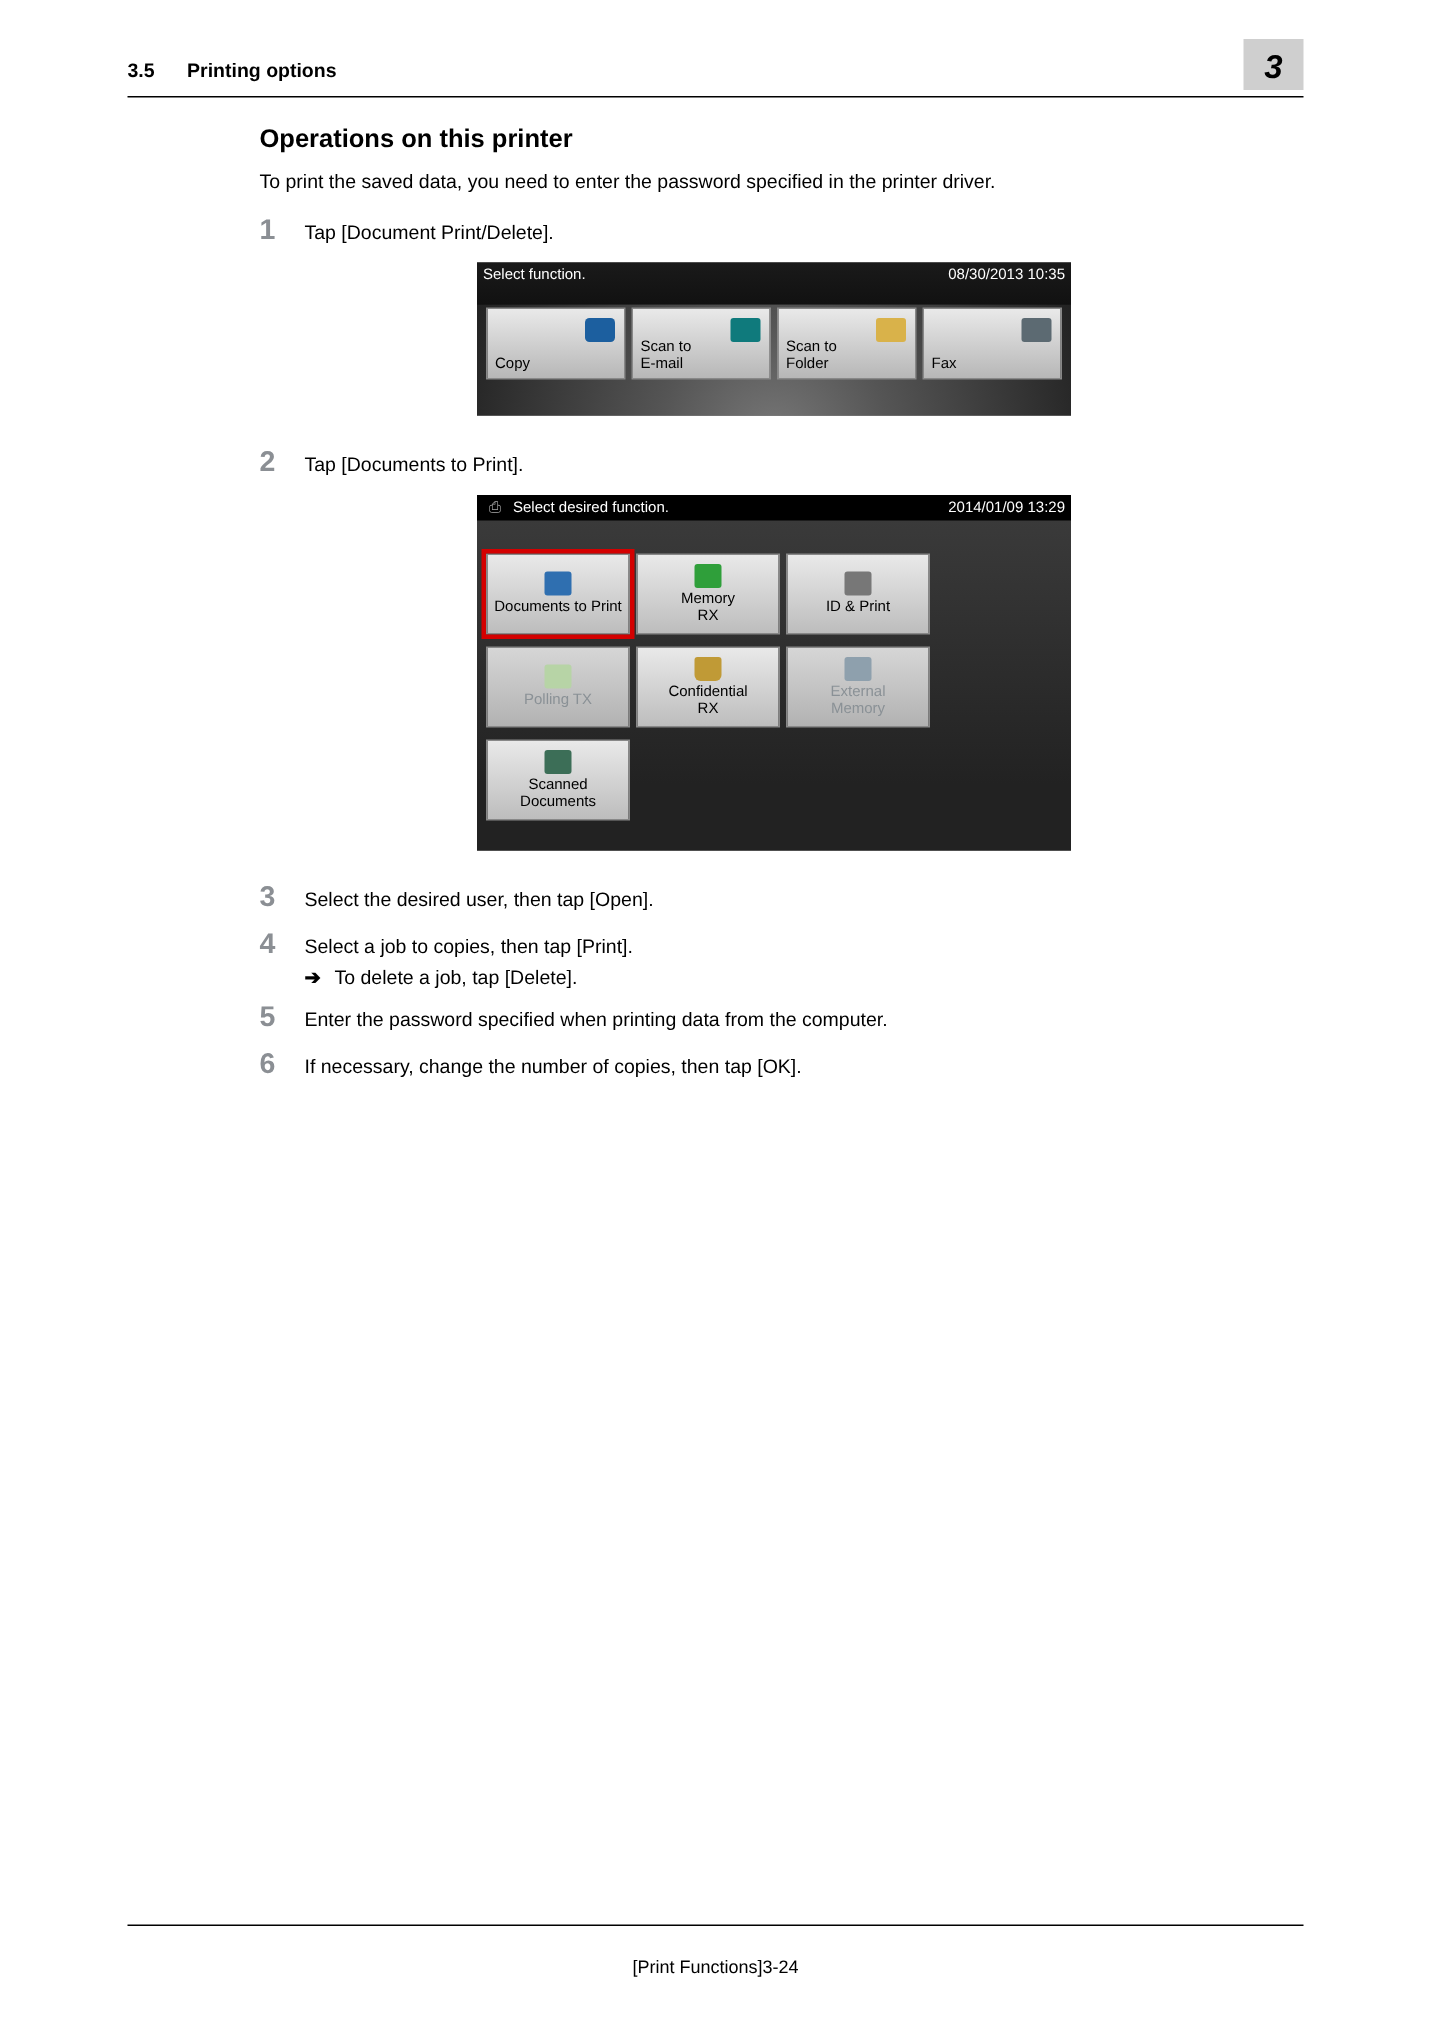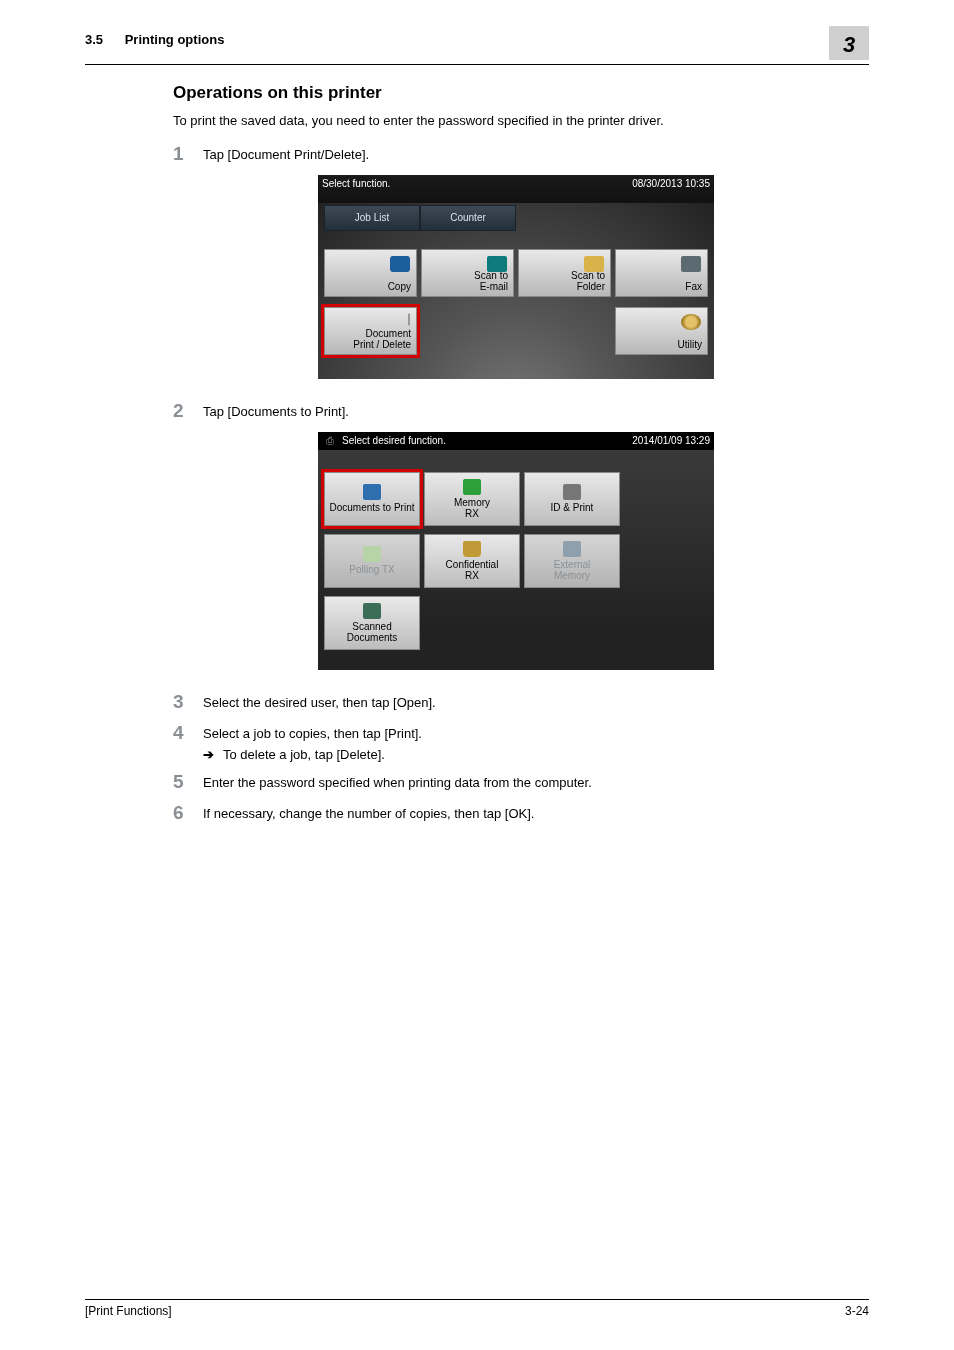--- a/index.html
+++ b/index.html
@@ -9,21 +9,21 @@
     background: #ffffff;
     font-family: Arial, Helvetica, sans-serif;
     color: #000000;
     position: relative;
   }
   .page {
     padding: 32px 85px 0 85px;
   }
   .header-row {
     display: flex;
-    align-items: flex-start;
+    align-items: center;
     justify-content: space-between;
     border-bottom: 1px solid #000;
     padding-bottom: 4px;
     margin-bottom: 18px;
   }
   .header-left {
     font-size: 13px;
     font-weight: bold;
   }
   .section-num { margin-right: 18px; }
@@ -108,21 +108,21 @@
   }
   .ss1-row { display: flex; gap: 4px; margin-bottom: 10px; }
   .tile {
     width: 94px; height: 48px;
     background: linear-gradient(#e9e9e9, #b7b7b7);
     border: 1px solid #888;
     color: #000;
     position: relative;
     padding: 4px 5px;
     font-size: 10px;
-    display: flex; flex-direction: column; justify-content: flex-end; text-align: right;
+    display: flex; flex-direction: column; justify-content: flex-end;
   }
   .tile .icon {
     position: absolute; top: 6px; right: 6px;
     width: 20px; height: 16px;
   }
   .tile-hl { outline: 3px solid #d40000; }
   .icon-blue { background: #1c5f9f; border-radius: 3px; }
   .icon-teal { background: #0f7a7c; border-radius: 2px; }
   .icon-folder { background: #d9b24a; border-radius: 2px; }
   .icon-fax { background: #5c6a72; border-radius: 2px; }
@@ -170,24 +170,24 @@
   .ic-scan { background: #3c6e57; border-radius: 2px; }
   .docprint-ic {
     width: 16px; height: 12px; background:#eee; border:1px solid #999; border-radius:1px;
   }
   .footer {
     position: absolute;
     bottom: 32px;
     left: 85px;
     right: 85px;
     border-top: 1px solid #000;
-    padding-top: 4px;
+    padding-top: 20px;
     font-size: 12px;
     display: flex;
-    justify-content: space-between;
+    justify-content: center;
   }
 </style>
 </head>
 <body>
 
 <div class="page">
   <div class="header-row">
     <div class="header-left">
       <span class="section-num">3.5</span>
       <span>Printing options</span>
@@ -204,55 +204,38 @@
       <div class="steptext">Tap [Document Print/Delete].</div>
     </div>
 
     <div class="screenshot-wrap">
       <div class="ss1">
         <div class="ss1-top">
           <span>Select function.</span>
           <span>08/30/2013 10:35</span>
         </div>
         <div class="ss1-body">
-          <div class="ss1-tabrow">
-            <div class="ss1-tab">Job List</div>
-            <div class="ss1-tab">Counter</div>
-          </div>
           <div class="ss1-row">
             <div class="tile">
               <span class="icon icon-blue"></span>
               <span style="white-space:pre-line;">Copy</span>
             </div>
             <div class="tile">
               <span class="icon icon-teal"></span>
               <span style="white-space:pre-line;">Scan to
 E-mail</span>
             </div>
             <div class="tile">
               <span class="icon icon-folder"></span>
               <span style="white-space:pre-line;">Scan to
 Folder</span>
             </div>
             <div class="tile">
               <span class="icon icon-fax"></span>
               <span style="white-space:pre-line;">Fax</span>
-            </div>
-          </div>
-          <div class="ss1-row">
-            <div class="tile tile-hl">
-              <span class="icon"><span class="docprint-ic"></span></span>
-              <span style="white-space:pre-line;">Document
-Print / Delete</span>
-            </div>
-            <div style="width:94px"></div>
-            <div style="width:94px"></div>
-            <div class="tile">
-              <span class="icon icon-gear"></span>
-              <span style="white-space:pre-line;">Utility</span>
             </div>
           </div>
         </div>
       </div>
     </div>
 
     <div class="step">
       <div class="stepnum">2</div>
       <div class="steptext">Tap [Documents to Print].</div>
     </div>

